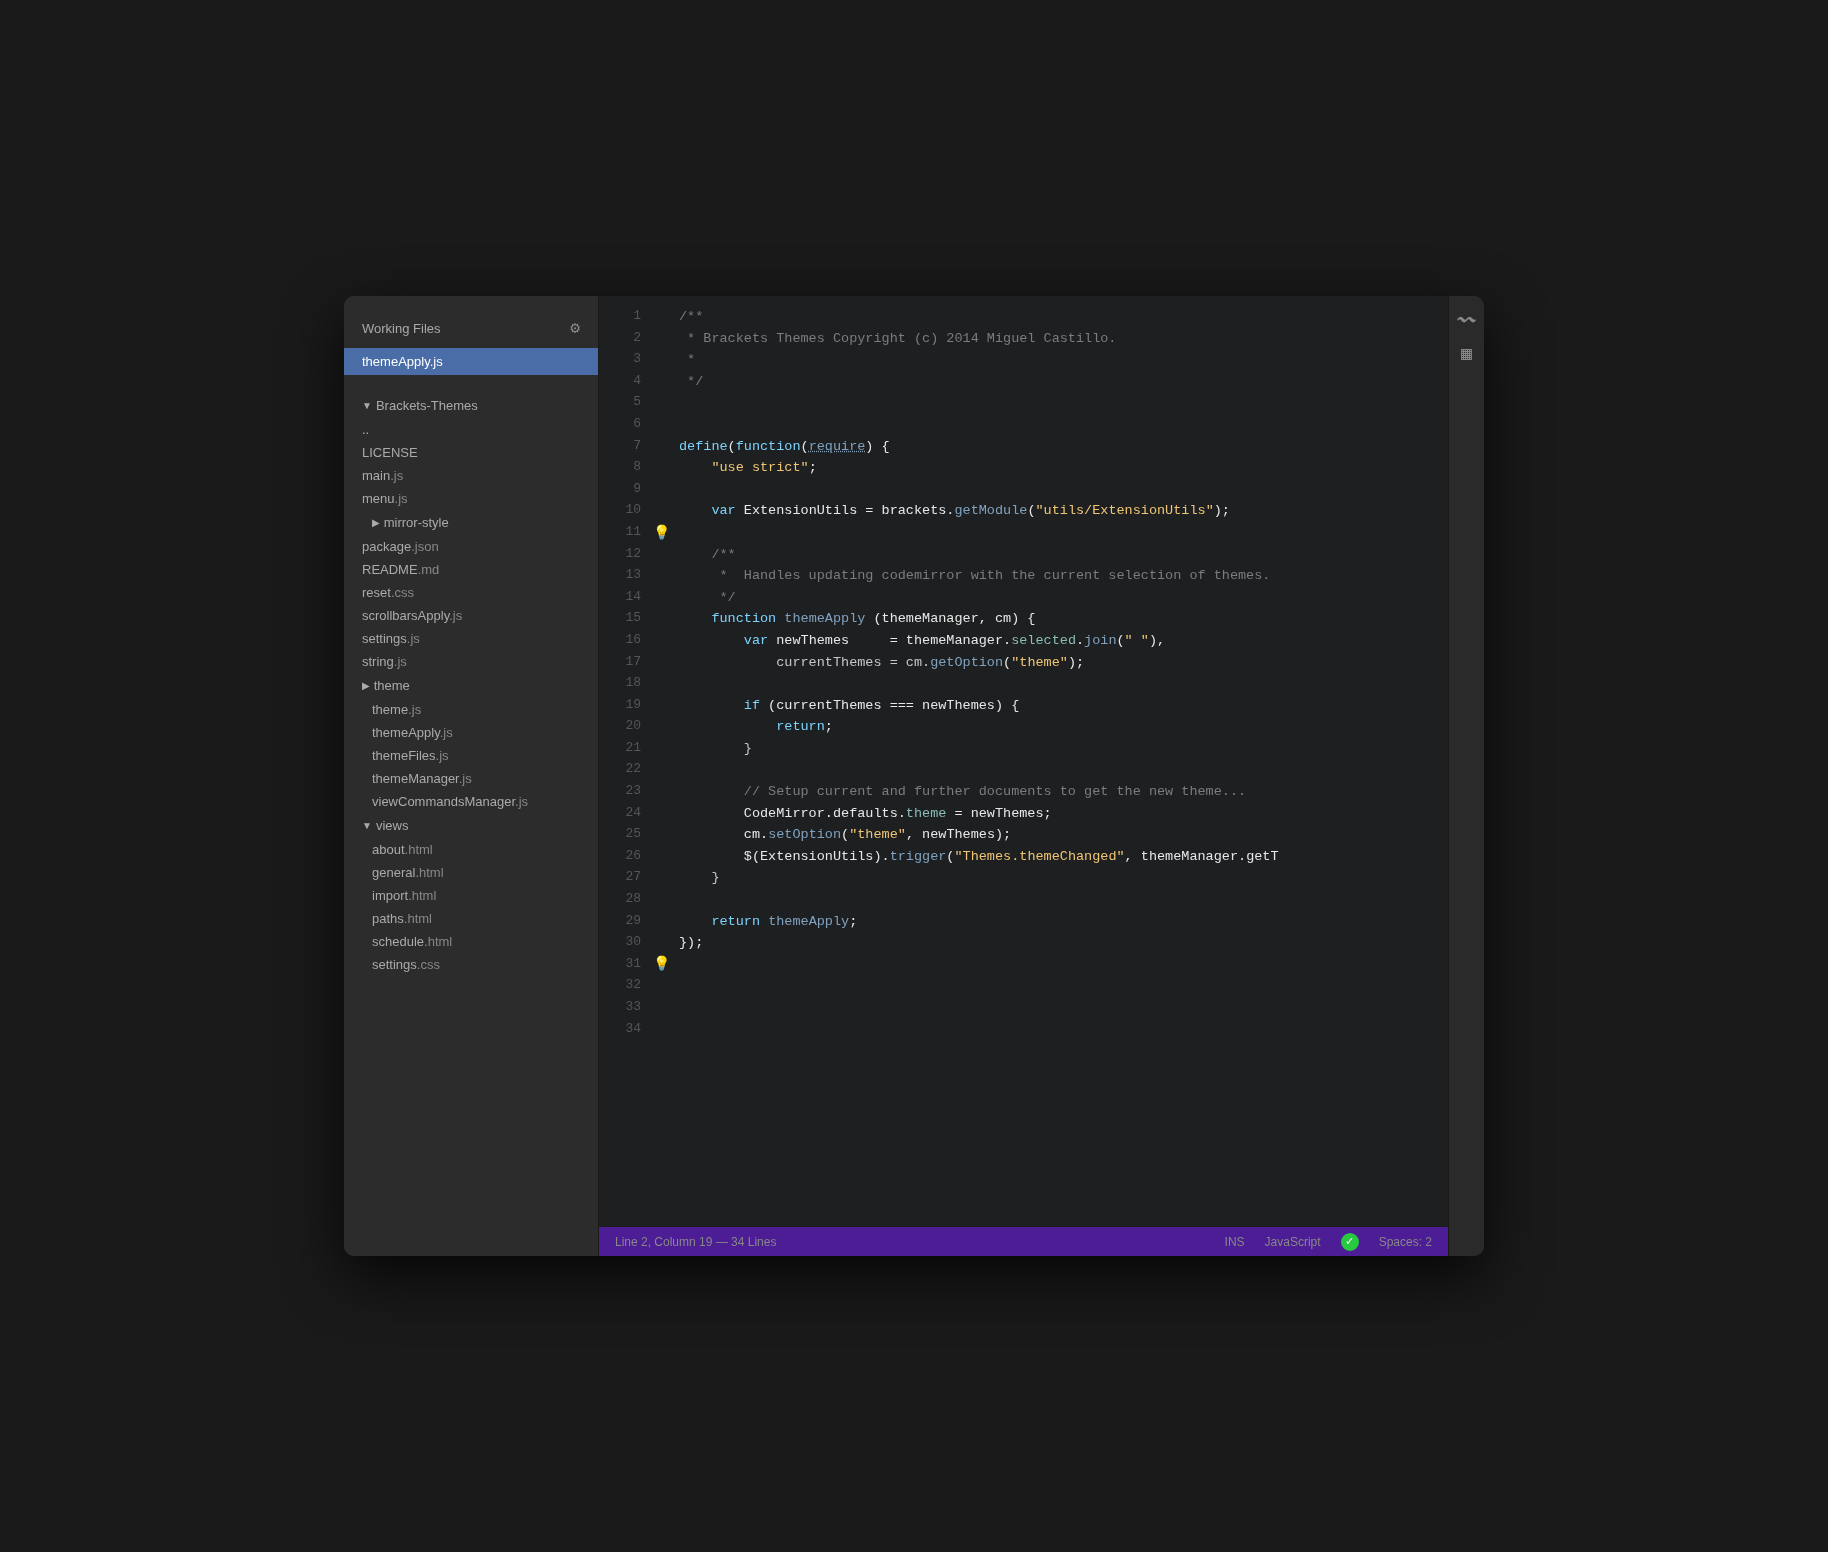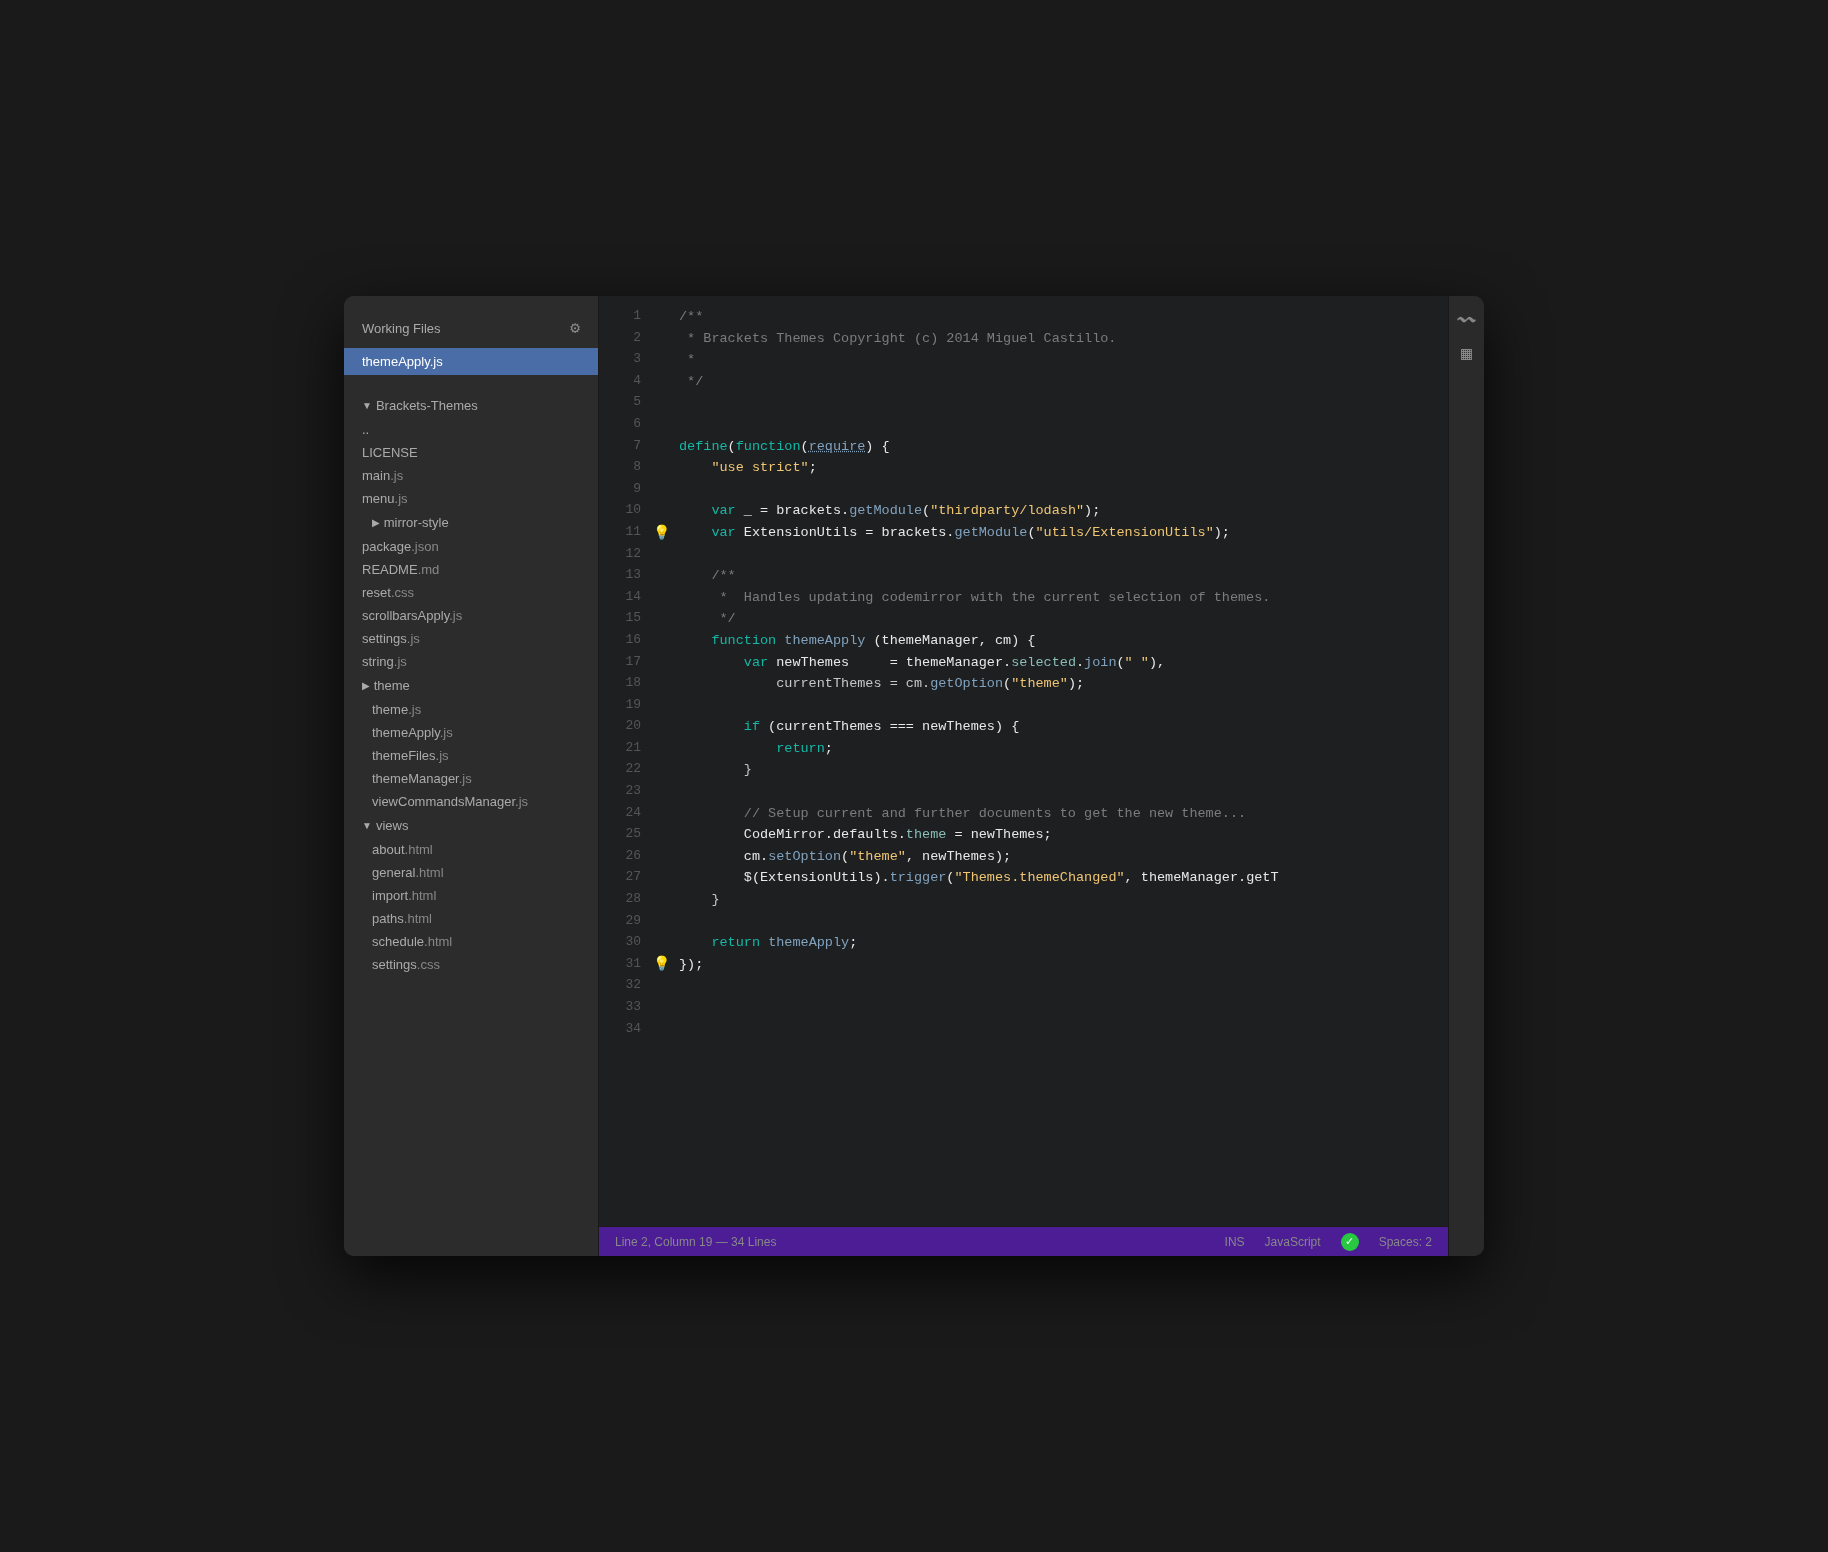--- a/index.html
+++ b/index.html
@@ -170,21 +170,21 @@
       overflow-x: hidden;
     }
     .code-line {
       height: 21.6px;
       white-space: pre;
       font-size: 13.5px;
       color: #c5c8c6;
     }
     
     .c-comment { color: #7c7c7c; }
-    .c-keyword { color: #14b8a6; }
+    .c-keyword { color: #7dd3fc; }
     .c-string { color: #f0c674; }
     .c-function { color: #81a2be; }
     .c-property { color: #8abeb7; }
     .c-light { color: #e8e8e8; }
     .c-def { color: #81a2be; text-decoration: underline dotted; }
 
     .statusbar {
       height: 30px;
       background: #4c1d95;
       border-top: 1px solid #1a1a1a;
@@ -370,21 +370,20 @@
           <div class="code-content">
             <div class="code-line"><span class="c-comment">/**</span></div>
             <div class="code-line"><span class="c-comment"> * Brackets Themes Copyright (c) 2014 Miguel Castillo.</span></div>
             <div class="code-line"><span class="c-comment"> *</span></div>
             <div class="code-line"><span class="c-comment"> */</span></div>
             <div class="code-line"></div>
             <div class="code-line"></div>
             <div class="code-line"><span class="c-keyword">define</span><span class="c-light">(</span><span class="c-keyword">function</span><span class="c-light">(</span><span class="c-def">require</span><span class="c-light">) {</span></div>
             <div class="code-line"><span>    </span><span class="c-string">"use strict"</span><span class="c-light">;</span></div>
             <div class="code-line"></div>
-            <div class="code-line"><span>    </span><span class="c-keyword">var</span><span class="c-light"> _ = brackets.</span><span class="c-function">getModule</span><span class="c-light">(</span><span class="c-string">"thirdparty/lodash"</span><span class="c-light">);</span></div>
             <div class="code-line"><span>    </span><span class="c-keyword">var</span><span class="c-light"> ExtensionUtils = brackets.</span><span class="c-function">getModule</span><span class="c-light">(</span><span class="c-string">"utils/ExtensionUtils"</span><span class="c-light">);</span></div>
             <div class="code-line"></div>
             <div class="code-line"><span>    </span><span class="c-comment">/**</span></div>
             <div class="code-line"><span>    </span><span class="c-comment"> *  Handles updating codemirror with the current selection of themes.</span></div>
             <div class="code-line"><span>    </span><span class="c-comment"> */</span></div>
             <div class="code-line"><span>    </span><span class="c-keyword">function</span><span class="c-light"> </span><span class="c-function">themeApply</span><span class="c-light"> (themeManager, cm) {</span></div>
             <div class="code-line"><span>        </span><span class="c-keyword">var</span><span class="c-light"> newThemes     = themeManager.</span><span class="c-property">selected</span><span class="c-light">.</span><span class="c-function">join</span><span class="c-light">(</span><span class="c-string">" "</span><span class="c-light">),</span></div>
             <div class="code-line"><span>            currentThemes = cm.</span><span class="c-function">getOption</span><span class="c-light">(</span><span class="c-string">"theme"</span><span class="c-light">);</span></div>
             <div class="code-line"></div>
             <div class="code-line"><span>        </span><span class="c-keyword">if</span><span class="c-light"> (currentThemes === newThemes) {</span></div>

